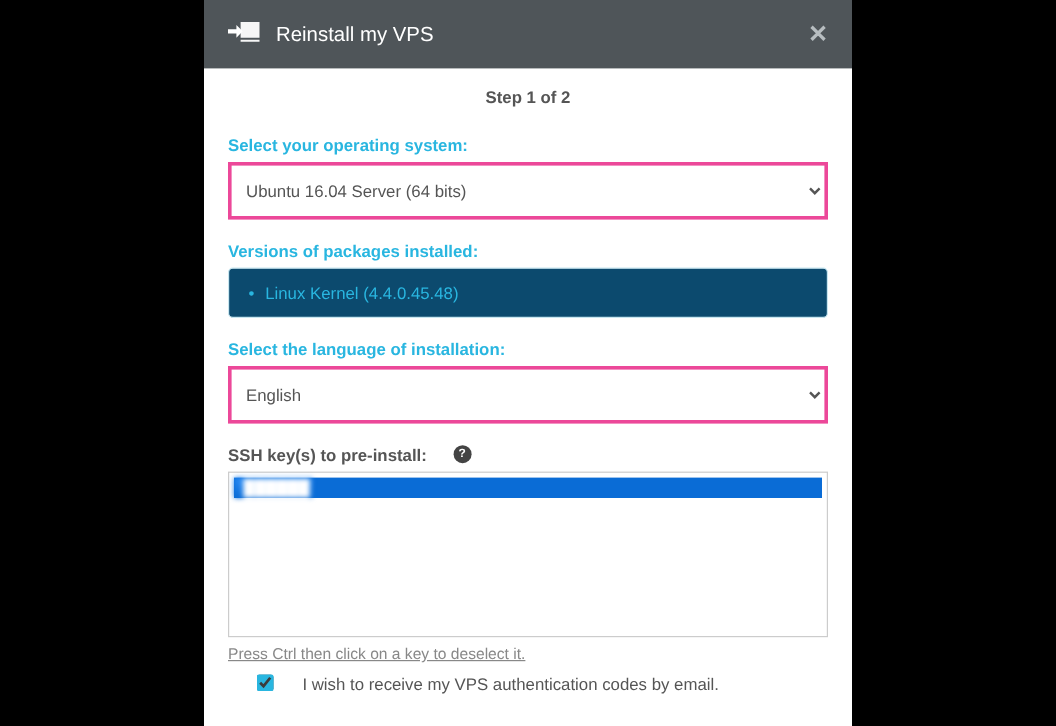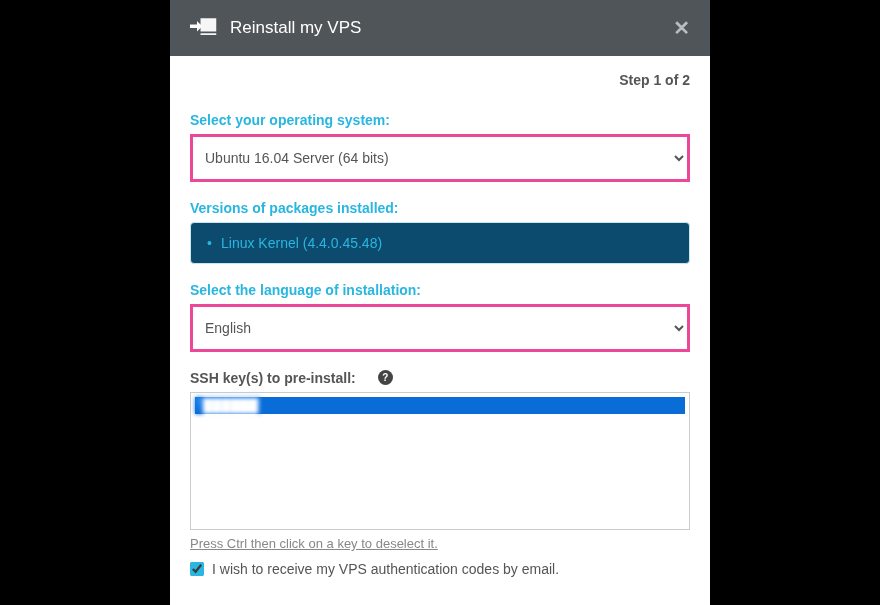--- a/index.html
+++ b/index.html
@@ -44,21 +44,21 @@
     .modal-close {
       color: #b7bdc0;
       font-size: 20px;
       font-weight: bold;
       cursor: pointer;
     }
     .modal-body {
       padding: 16px 20px 24px 20px;
     }
     .step-indicator {
-      text-align: right;
+      text-align: center;
       color: #555;
       font-weight: 700;
       font-size: 14px;
       margin-bottom: 24px;
     }
     .form-group {
       margin-bottom: 18px;
     }
     .form-label {
       color: #29b6e0;
@@ -147,22 +147,22 @@
       padding: 0;
     }
     .hint-text {
       color: #888;
       font-size: 13px;
       margin-bottom: 10px;
       text-decoration: underline;
     }
     .checkbox-row {
       display: flex;
-      align-items: center;
-      gap: 8px;
+      gap: 24px;
+      margin-left: 24px;
     }
     .checkbox-row input[type="checkbox"] {
       accent-color: #29b6e0;
       cursor: pointer;
       width: 14px;
       height: 14px;
     }
     .checkbox-row label {
       color: #555;
       font-size: 14px;

